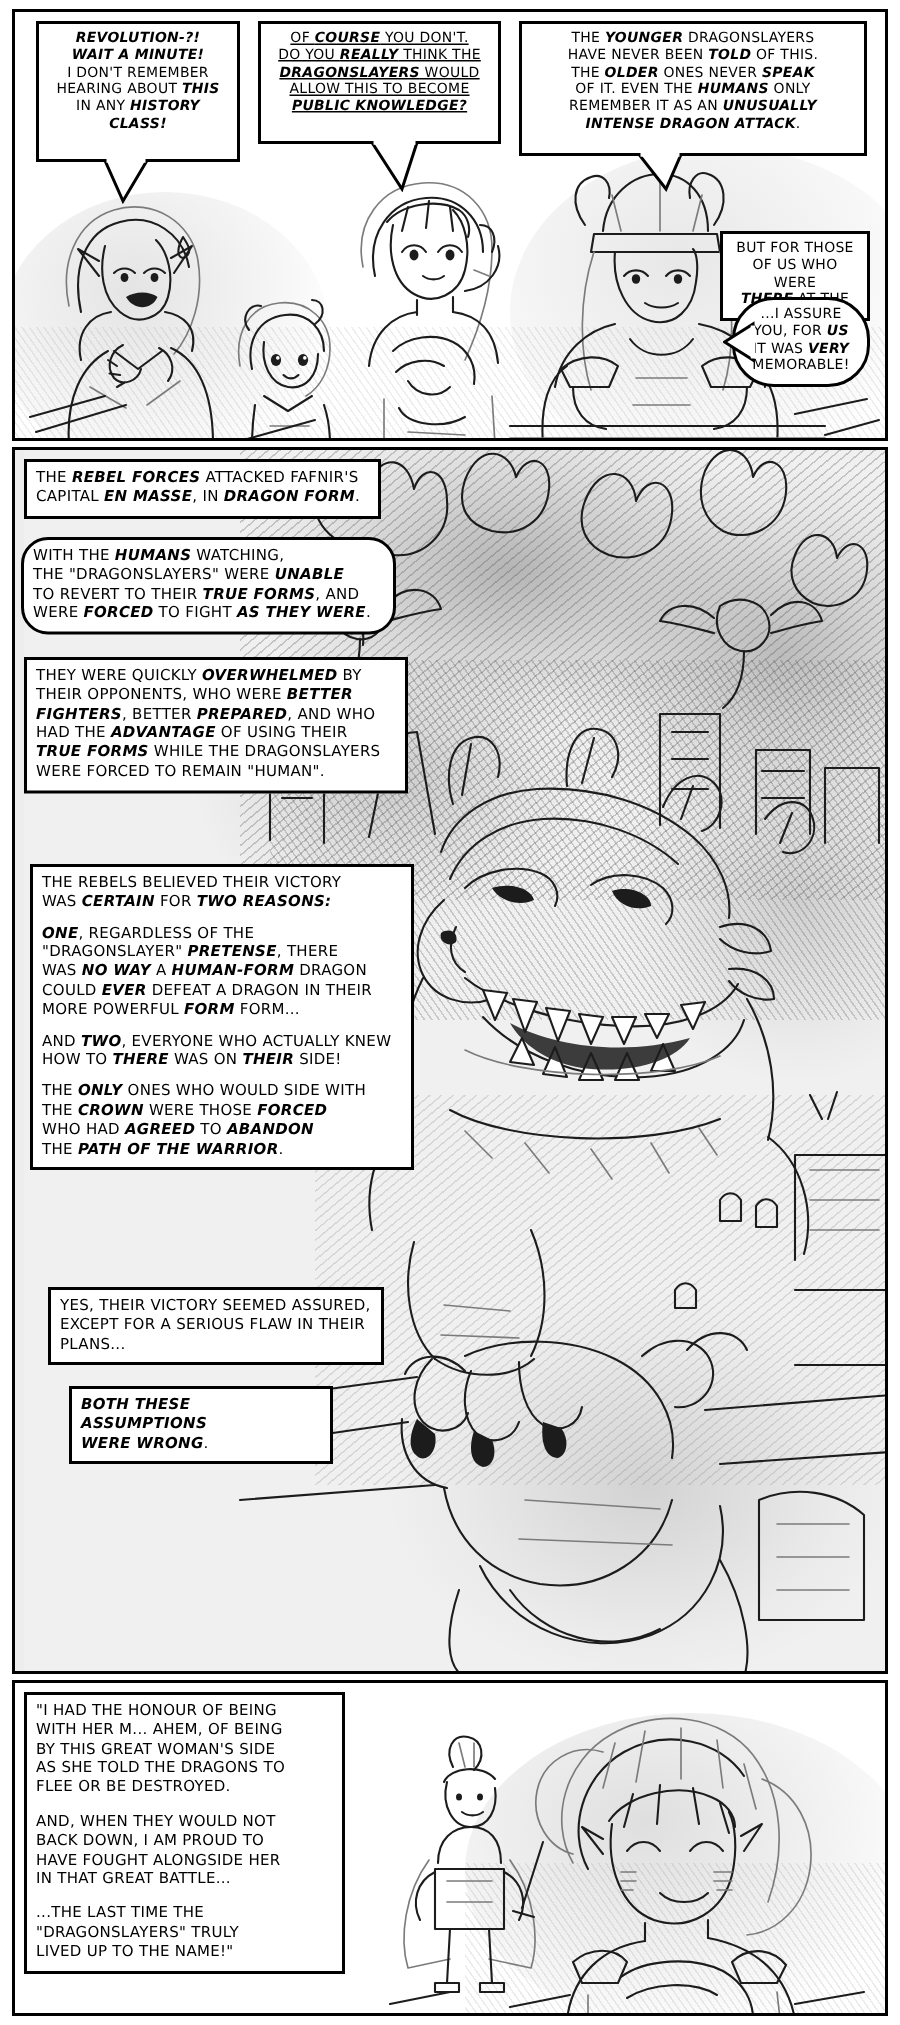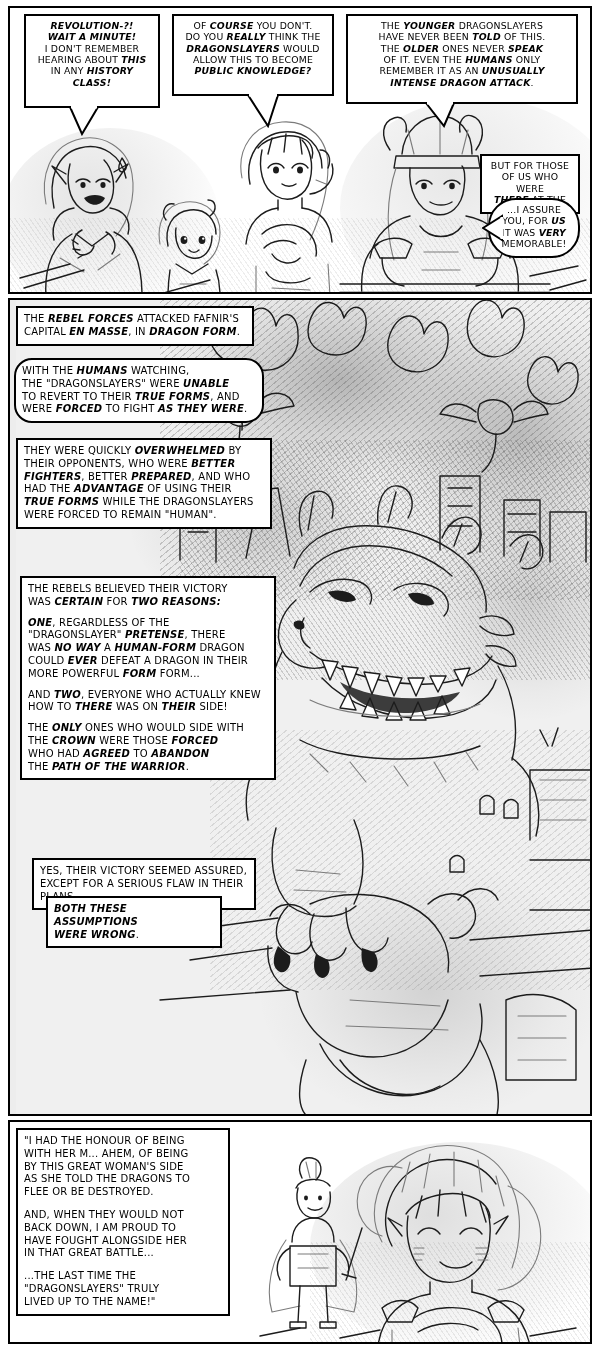--- a/index.html
+++ b/index.html
@@ -251,21 +251,21 @@
 
     <div class="bubble" style="left:14px; top:6px; width:136px; height:94px;">
       <b><i>REVOLUTION-?!<br>WAIT A MINUTE!</i></b><br>
       I DON'T REMEMBER<br>HEARING ABOUT <b><i>THIS</i></b><br>IN ANY <b><i>HISTORY<br>CLASS!</i></b>
     </div>
     <svg class="tail" style="left:58px; top:98px; width:40px; height:30px;" viewBox="0 0 40 30">
       <polygon points="2,1 30,1 14,28" fill="#ffffff" stroke="#000" stroke-width="2"></polygon>
       <line x1="3" y1="1" x2="29" y2="1" stroke="#ffffff" stroke-width="3"></line>
     </svg>
 
-    <div class="bubble" style="left:162px; top:6px; width:162px; height:82px;">
+    <div class="bubble" style="left:162px; top:6px; width:162px; height:82px;text-decoration:underline;">
       OF <b><i>COURSE</i></b> YOU DON'T.<br>DO YOU <b><i>REALLY</i></b> THINK THE<br><b><i>DRAGONSLAYERS</i></b> WOULD<br>ALLOW THIS TO BECOME<br><b><i>PUBLIC KNOWLEDGE?</i></b>
     </div>
     <svg class="tail" style="left:236px; top:86px; width:40px; height:34px;" viewBox="0 0 40 34">
       <polygon points="2,1 32,1 22,32" fill="#ffffff" stroke="#000" stroke-width="2"></polygon>
       <line x1="3" y1="1" x2="31" y2="1" stroke="#ffffff" stroke-width="3"></line>
     </svg>
 
     <div class="bubble" style="left:336px; top:6px; width:232px; height:90px;">
       THE <b><i>YOUNGER</i></b> DRAGONSLAYERS<br>HAVE NEVER BEEN <b><i>TOLD</i></b> OF THIS.<br>THE <b><i>OLDER</i></b> ONES NEVER <b><i>SPEAK</i></b><br>OF IT. EVEN THE <b><i>HUMANS</i></b> ONLY<br>REMEMBER IT AS AN <b><i>UNUSUALLY<br>INTENSE DRAGON ATTACK</i></b>.
     </div>
@@ -467,21 +467,21 @@
       <div style="height:8px"></div>
       AND <b><i>TWO</i></b>, EVERYONE WHO ACTUALLY KNEW<br>HOW TO <b><i>THERE</i></b> WAS ON <b><i>THEIR</i></b> SIDE!
       <div style="height:8px"></div>
       THE <b><i>ONLY</i></b> ONES WHO WOULD SIDE WITH<br>THE <b><i>CROWN</i></b> WERE THOSE <b><i>FORCED</i></b><br>WHO HAD <b><i>AGREED</i></b> TO <b><i>ABANDON</i></b><br>THE <b><i>PATH OF THE WARRIOR</i></b>.
     </div>
 
     <div class="narr" style="left:22px; top:558px; width:224px;">
       YES, THEIR VICTORY SEEMED ASSURED,<br>EXCEPT FOR A SERIOUS FLAW IN THEIR<br>PLANS...
     </div>
 
-    <div class="narr" style="left:36px; top:596px; width:176px;">
+    <div class="narr" style="left:36px; top:624px; width:176px;">
       <b><i>BOTH THESE ASSUMPTIONS<br>WERE WRONG</i></b>.
     </div>
   </div>
 
   <div class="panel" style="left:8px; top:1120px; width:584px; height:224px;">
 
     <div class="art">
       <div class="grayblob" style="left:300px; top:20px; width:300px; height:210px; opacity:.3;"></div>
       <div class="hatch" style="left:300px; top:120px; width:284px; height:104px; opacity:.25;"></div>
 

